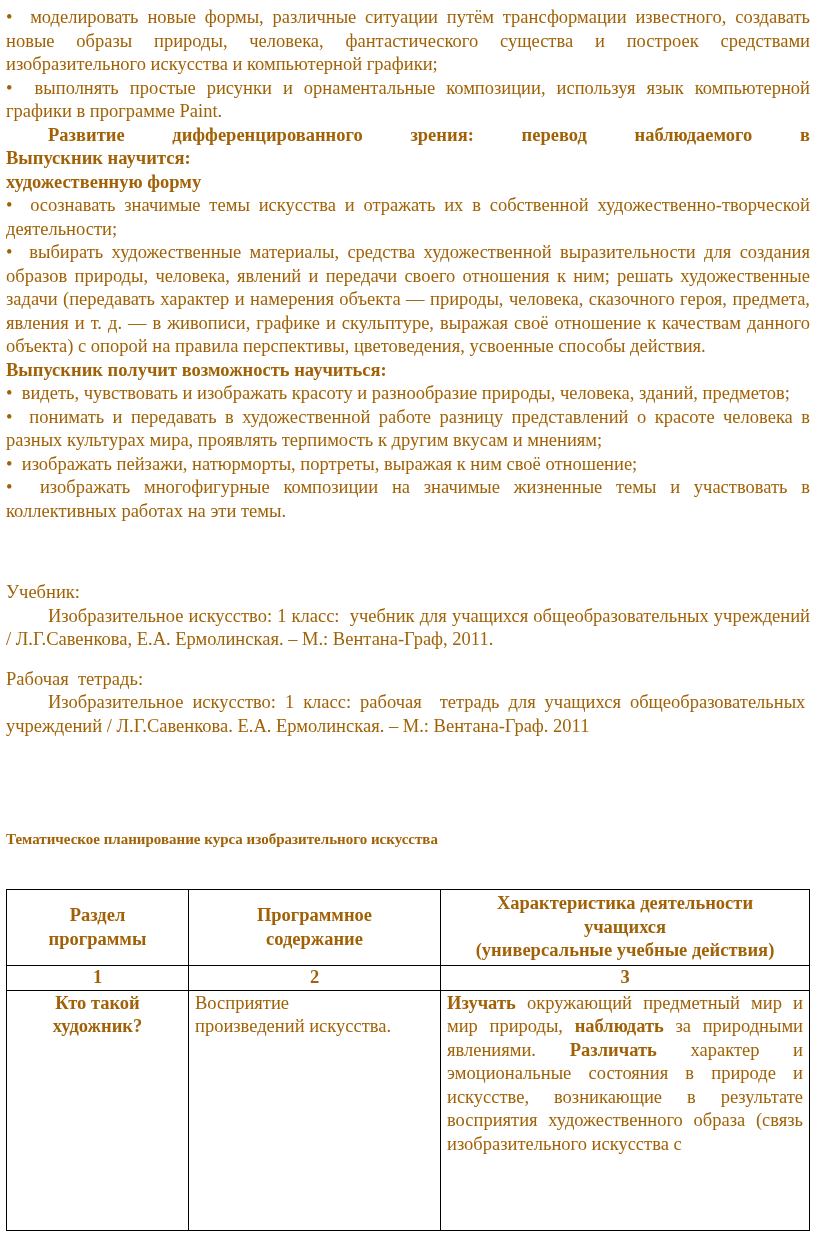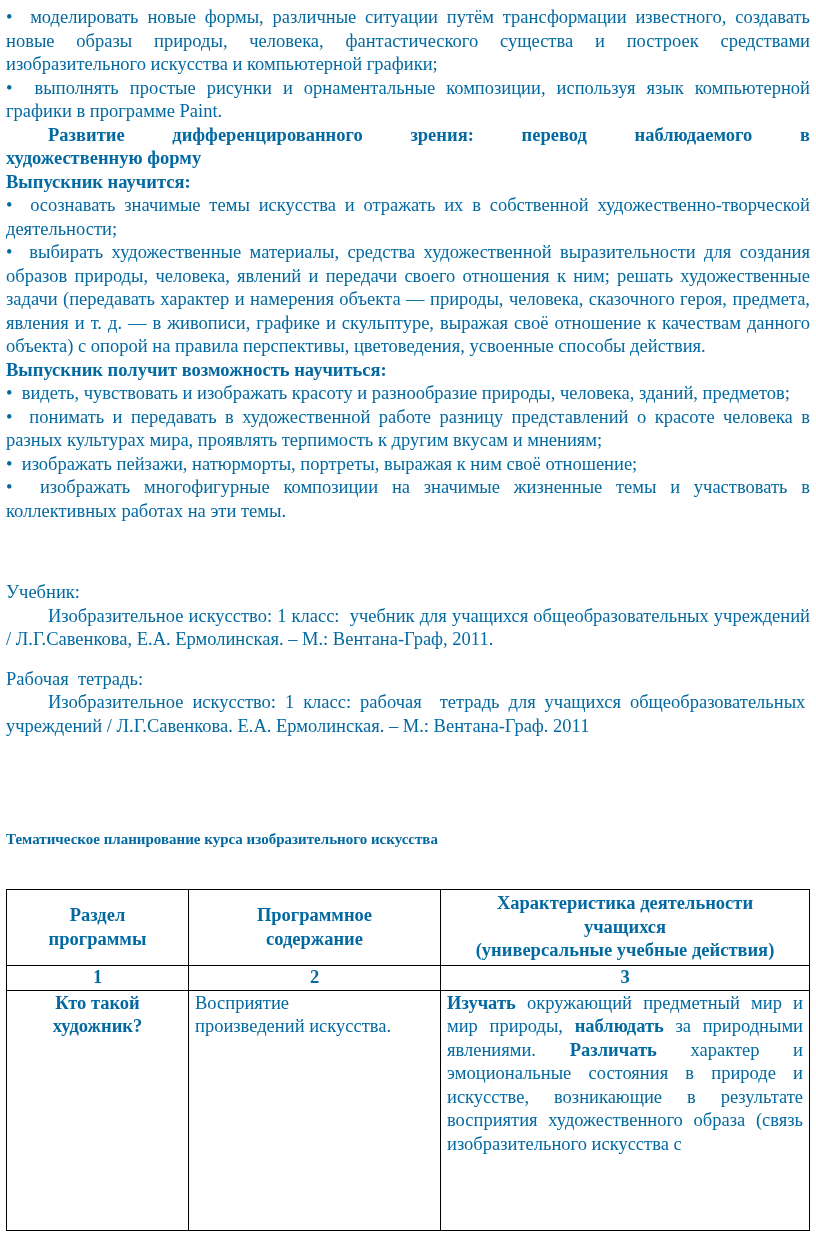--- a/index.html
+++ b/index.html
@@ -2,21 +2,21 @@
 <html><head>
 <meta charset="utf-8">
 <style>
   * { margin: 0; padding: 0; box-sizing: border-box; }
   html, body { background: #ffffff; }
   .page {
     width: 816px;
     height: 1255px;
     overflow: hidden;
     background: #ffffff;
-    color: #0369a1;
+    color: #a16207;
     font-family: "Liberation Serif", "DejaVu Serif", serif;
     font-size: 18.5px;
     line-height: 23.5px;
     padding: 6px 6px 0 6px;
   }
   p { margin: 0; }
   .just { text-align: justify; }
   .bold { font-weight: bold; }
   .indent { text-indent: 42px; }
   .stretch {
@@ -70,23 +70,23 @@
 </style>
 </head>
 <body>
 
 <div class="page">
 
   <p class="just">•&nbsp; моделировать новые формы, различные ситуации путём трансформации известного, создавать новые образы природы, человека, фантастического существа и построек средствами изобразительного искусства и компьютерной графики;</p>
   <p class="just">•&nbsp; выполнять простые рисунки и орнаментальные композиции, используя язык компьютерной графики в программе Paint.</p>
 
   <p class="stretch">Развитие дифференцированного зрения: перевод наблюдаемого в</p>
+  <p class="bold">Выпускник научится:</p>
+
   <p class="bold">художественную форму</p>
-
-  <p class="bold">Выпускник научится:</p>
   <p class="just">•&nbsp; осознавать значимые темы искусства и отражать их в собственной художественно-творческой деятельности;</p>
   <p class="just">•&nbsp; выбирать художественные материалы, средства художественной выразительности для создания образов природы, человека, явлений и передачи своего отношения к ним; решать художественные задачи (передавать характер и намерения объекта — природы, человека, сказочного героя, предмета, явления и т. д. — в живописи, графике и скульптуре, выражая своё отношение к качествам данного объекта) с опорой на правила перспективы, цветоведения, усвоенные способы действия.</p>
 
   <p class="bold">Выпускник получит возможность научиться:</p>
   <p class="just">•&nbsp; видеть, чувствовать и изображать красоту и разнообразие природы, человека, зданий, предметов;</p>
   <p class="just">•&nbsp; понимать и передавать в художественной работе разницу представлений о красоте человека в разных культурах мира, проявлять терпимость к другим вкусам и мнениям;</p>
   <p class="just">•&nbsp; изображать пейзажи, натюрморты, портреты, выражая к ним своё отношение;</p>
   <p class="just">•&nbsp; изображать многофигурные композиции на значимые жизненные темы и участвовать в коллективных работах на эти темы.</p>
 
   <p class="textbook-label">Учебник:</p>

